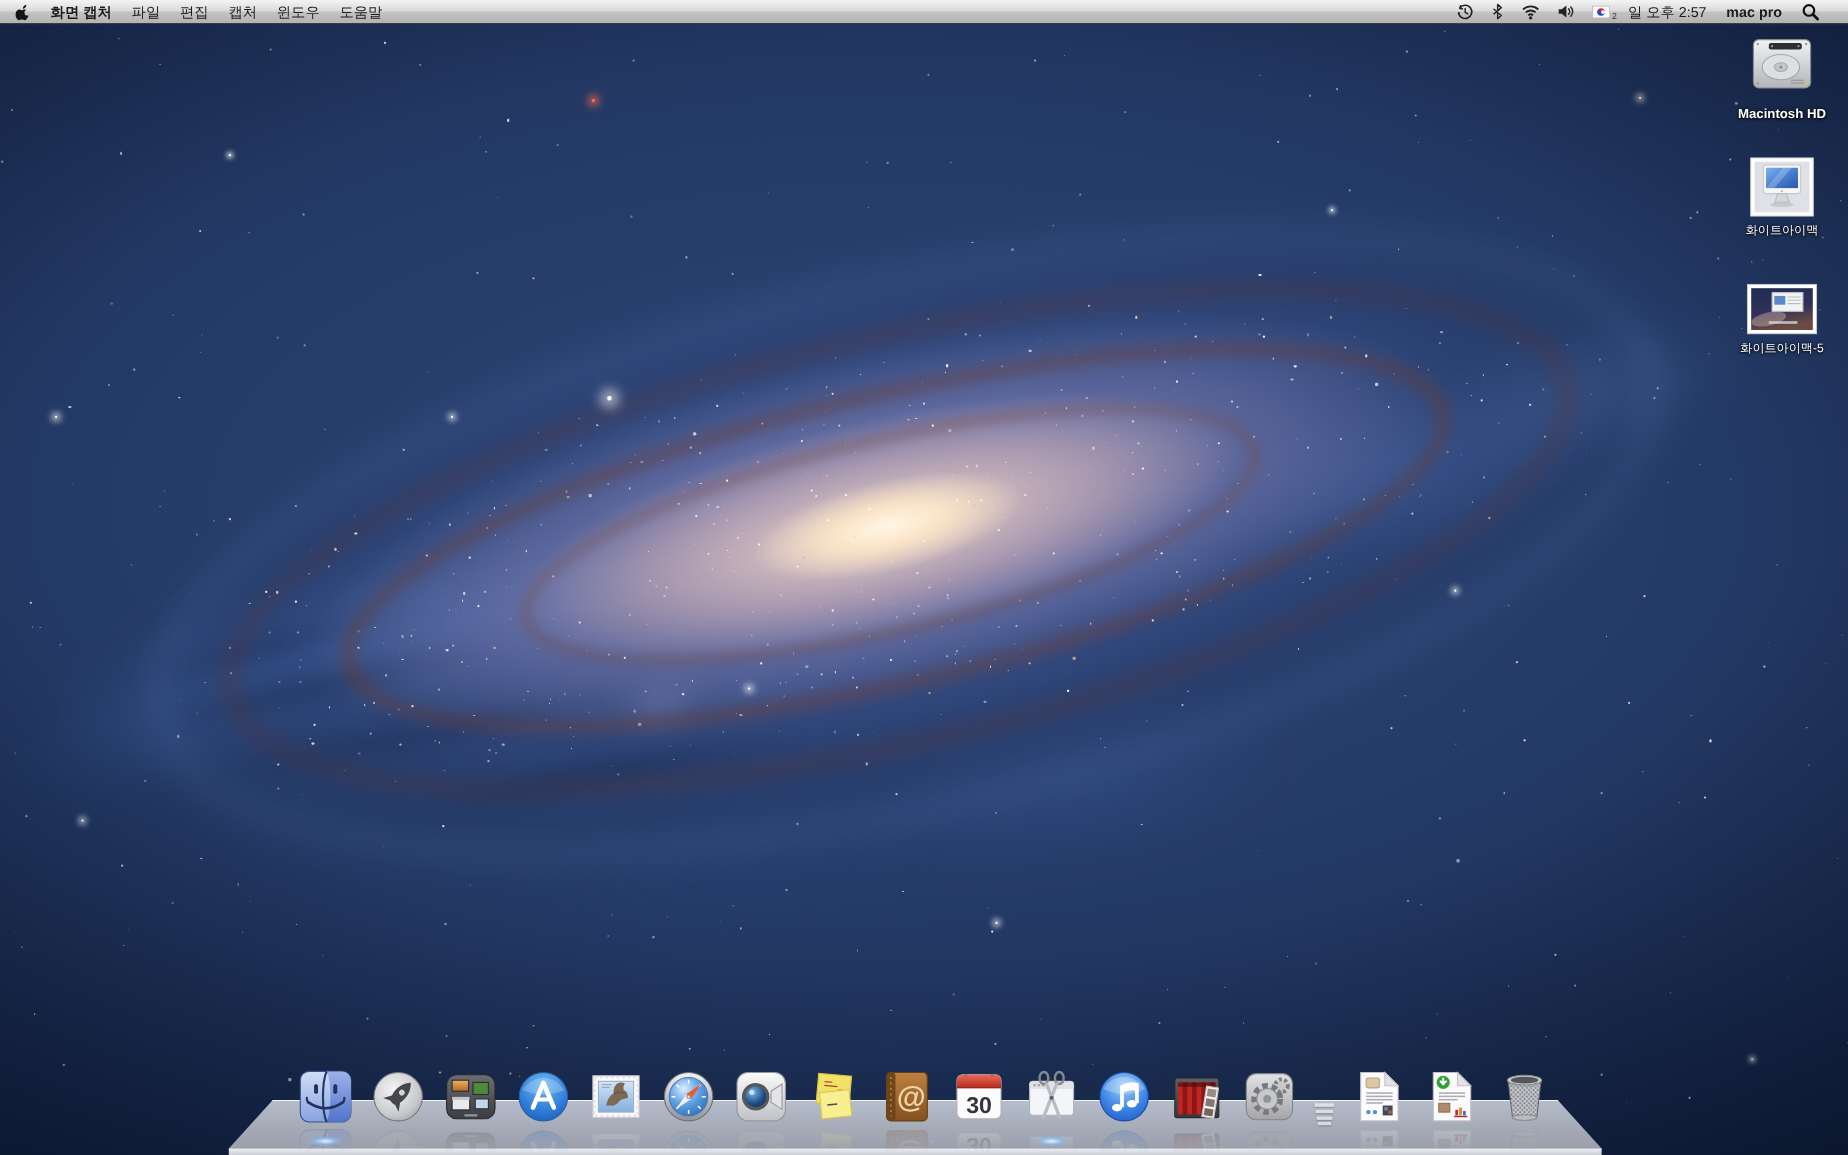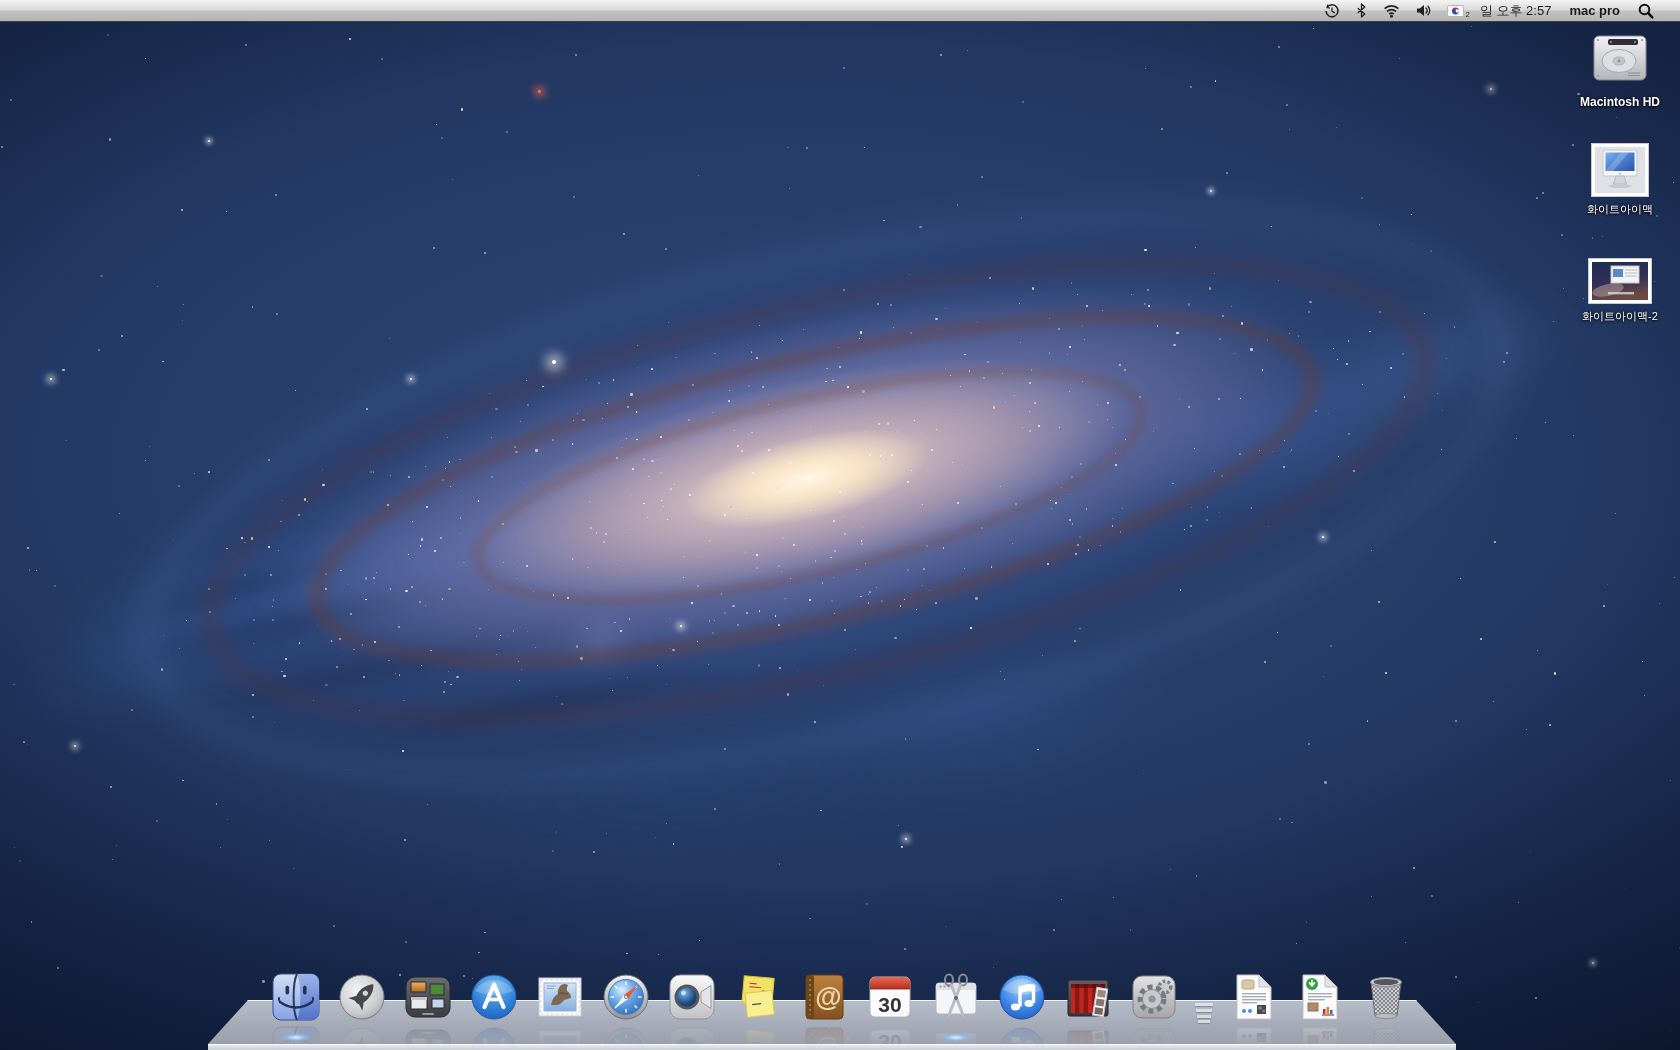--- a/index.html
+++ b/index.html
@@ -855,20 +855,33 @@
       <div class="star" style="left: 1322px; top: 536px; width: 2px; height: 2px; background: rgb(255, 255, 255); opacity: 1; box-shadow: rgb(255, 255, 255) 0px 0px 6px 2px;"></div>
       <div class="star" style="left: 905px; top: 838px; width: 2px; height: 2px; background: rgb(255, 255, 255); opacity: 1; box-shadow: rgb(255, 255, 255) 0px 0px 6px 2px;"></div>
       <div class="star" style="left: 1210px; top: 190px; width: 1.8px; height: 1.8px; background: rgb(232, 240, 255); opacity: 1; box-shadow: rgb(232, 240, 255) 0px 0px 5px 1.66667px;"></div>
       <div class="star" style="left: 680px; top: 625px; width: 2px; height: 2px; background: rgb(255, 255, 255); opacity: 1; box-shadow: rgb(255, 255, 255) 0px 0px 7px 2.33333px;"></div>
       <div class="star" style="left: 1592px; top: 962px; width: 1.8px; height: 1.8px; background: rgb(255, 255, 255); opacity: 1; box-shadow: rgb(255, 255, 255) 0px 0px 5px 1.66667px;"></div>
     </div>
 </div>
 <div id="vignette"></div>
 
 <div id="menubar">
+  <div class="left">
+    <div id="apple-menu">
+      <svg width="13" height="16" viewBox="0 0 12.5 16">
+        <path fill="#151517" d="M11.7 11.2c-.3.8-.5 1.2-.9 1.9-.6 1-1.5 2.3-2.6 2.3-1 0-1.3-.6-2.6-.6s-1.6.6-2.6.6c-1.1 0-1.9-1.2-2.5-2.2C-1.2 10.5 0 6.9 2.1 6c1-.5 1.9-.3 2.7.1.5.3 1.1.3 1.7 0 .8-.4 1.9-.6 2.9.1-.9.6-1.5 1.5-1.4 2.6.1 1.3.9 2.1 1.7 2.4zM8.9 3.7c.5-.6.9-1.5.7-2.4-.8.1-1.7.6-2.3 1.3-.5.6-.9 1.5-.7 2.3.9.1 1.8-.5 2.3-1.2z"></path>
+      </svg>
+    </div>
+    <div class="menu-item app-name">화면 캡처</div>
+    <div class="menu-item">파일</div>
+    <div class="menu-item">편집</div>
+    <div class="menu-item">캡처</div>
+    <div class="menu-item">윈도우</div>
+    <div class="menu-item">도움말</div>
+  </div>
   <div class="right">
     <div class="status-item">
       <svg width="16" height="16" viewBox="0 0 16 16">
         <path d="M3.2 4.2 A6 6 0 1 1 2 8" fill="none" stroke="#222" stroke-width="1.5"></path>
         <path d="M3.9 1.6 L3.1 4.6 L6 5.2" fill="none" stroke="#222" stroke-width="1.3"></path>
         <path d="M8 4.8 v3.4 l2.3 1.4" fill="none" stroke="#222" stroke-width="1.3" stroke-linecap="round"></path>
       </svg>
     </div>
     <div class="status-item">
       <svg width="11" height="15" viewBox="0 0 11 15">
@@ -977,21 +990,21 @@
       <rect x="23" y="8" width="28" height="17" fill="#f2f3f5" stroke="#c2c2c6"></rect>
       <rect x="25" y="11" width="10" height="8" fill="#5a88c8"></rect>
       <g stroke="#b9bbbf" stroke-width="1">
           <line x1="37" y1="12" x2="49" y2="12"></line>
           <line x1="37" y1="15" x2="49" y2="15"></line>
           <line x1="37" y1="18" x2="49" y2="18"></line>
         </g>
       <rect x="20" y="34" width="26" height="2.4" fill="rgba(222,224,230,.75)"></rect>
     </svg>
   </span>
-  <div class="label">화이트아이맥-2</div>
+  <div class="label">화이트아이맥-5</div>
 </div>
 
 <div id="dock">
   <div id="dock-shelf"></div>
   <div id="dock-front"></div>
   <div id="dock-items">
       <div class="dock-item">
         <svg width="52" height="52" viewBox="0 0 52 52">
     <defs>
             <linearGradient id="fgl" x1="0" y1="0" x2="0" y2="1">

